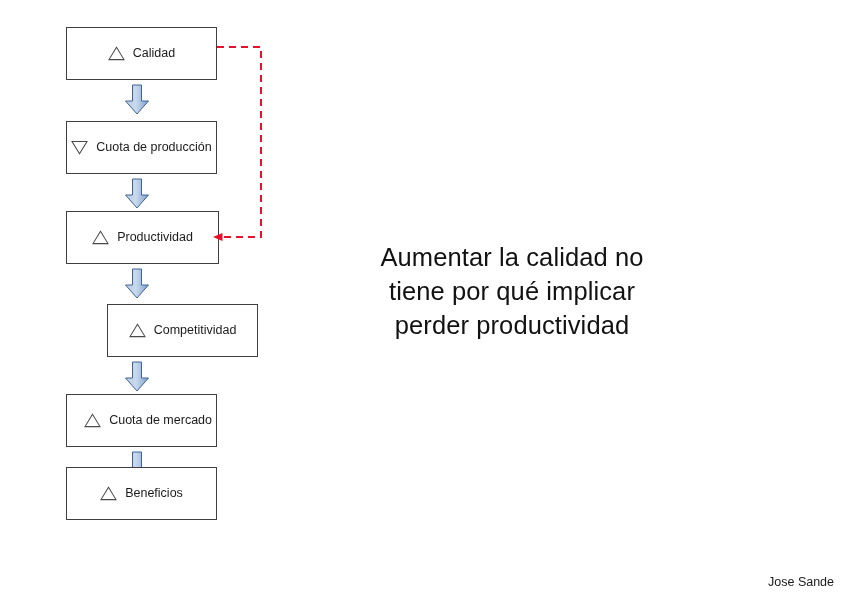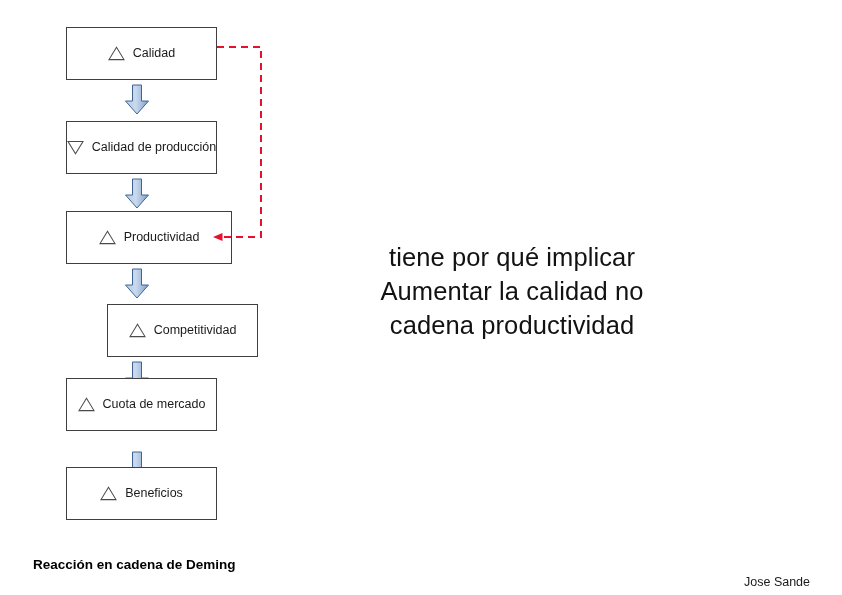--- a/index.html
+++ b/index.html
@@ -37,21 +37,21 @@
     box-sizing: border-box;
     width: 151px;
     height: 53px;
     border: 1px solid #3f3f3f;
     background: #ffffff;
     display: flex;
     align-items: center;
     justify-content: center;
   }
   .chain-node.wide {
-    width: 166px;
+    width: 153px;
     justify-content: center;
   }
   .node-inner {
     display: flex;
     align-items: center;
     justify-content: center;
     gap: 8px;
     padding: 0 4px;
   }
   .tri {
@@ -107,21 +107,21 @@
     position: absolute;
     left: 33px;
     top: 557px;
     font-size: 13.5px;
     font-weight: bold;
     color: #000000;
     white-space: nowrap;
   }
   #author-credit {
     position: absolute;
-    left: 744px;
+    left: 768px;
     top: 575px;
     font-size: 12.5px;
     color: #1a1a1a;
     white-space: nowrap;
   }
 </style>
 </head>
 <body>
 
 <div id="slide">
@@ -146,21 +146,21 @@
         </linearGradient>
       </defs>
       <path d="M8.5 1 L17.5 1 L17.5 17 L24.5 17 L13 30 L1.5 17 L8.5 17 Z" fill="url(#agrad1)" stroke="#3f6493" stroke-width="1"></path>
     </svg>
 
     <div class="chain-node" style="top:94px;">
       <div class="node-inner">
         <svg class="tri" viewBox="0 0 17 15">
           <path d="M1 1.4 L16 1.4 L8.5 13.8 Z" fill="none" stroke="#4a4a4a" stroke-width="1.05"></path>
         </svg>
-        <span class="node-label">Calidad de producción</span>
+        <span class="node-label">Cuota de producción</span>
       </div>
     </div>
 
     <svg class="block-arrow" style="top:151px;" viewBox="0 0 26 31">
       <defs>
         <linearGradient id="agrad2" x1="0" y1="0" x2="1" y2="0">
           <stop offset="0%" stop-color="#b9cce4"></stop>
           <stop offset="45%" stop-color="#c9d9ee"></stop>
           <stop offset="100%" stop-color="#7e9fc8"></stop>
         </linearGradient>
@@ -201,21 +201,21 @@
       <defs>
         <linearGradient id="agrad4" x1="0" y1="0" x2="1" y2="0">
           <stop offset="0%" stop-color="#b9cce4"></stop>
           <stop offset="45%" stop-color="#c9d9ee"></stop>
           <stop offset="100%" stop-color="#7e9fc8"></stop>
         </linearGradient>
       </defs>
       <path d="M8.5 1 L17.5 1 L17.5 17 L24.5 17 L13 30 L1.5 17 L8.5 17 Z" fill="url(#agrad4)" stroke="#3f6493" stroke-width="1"></path>
     </svg>
 
-    <div class="chain-node" style="top:351px;">
+    <div class="chain-node" style="top:367px;justify-content:flex-end;">
       <div class="node-inner">
         <svg class="tri" viewBox="0 0 17 15">
           <path d="M8.5 1.2 L16 13.6 L1 13.6 Z" fill="none" stroke="#4a4a4a" stroke-width="1.05"></path>
         </svg>
         <span class="node-label">Cuota de mercado</span>
       </div>
     </div>
 
     <svg class="block-arrow" style="top:424px;" viewBox="0 0 26 31">
       <defs>
@@ -238,21 +238,20 @@
     </div>
 
   </div>
 
   <svg id="feedback-loop" viewBox="0 0 70 215">
     <path d="M7 11 L51 11 L51 201 L12 201" fill="none" stroke="#e8112d" stroke-width="2" stroke-dasharray="7 5" stroke-linecap="butt"></path>
     <path d="M3 201 L12.5 197 L12.5 205 Z" fill="#e8112d"></path>
   </svg>
 
   <div id="headline">
+    <span class="hl-line">Aumentar la calidad no</span>
     <span class="hl-line">tiene por qué implicar</span>
-    <span class="hl-line">Aumentar la calidad no</span>
-    <span class="hl-line">cadena productividad</span>
+    <span class="hl-line">perder productividad</span>
   </div>
 
-  <div id="diagram-caption">Reacción en cadena de Deming</div>
   <div id="author-credit">Jose Sande</div>
 
 </div>
 
 </body></html>

